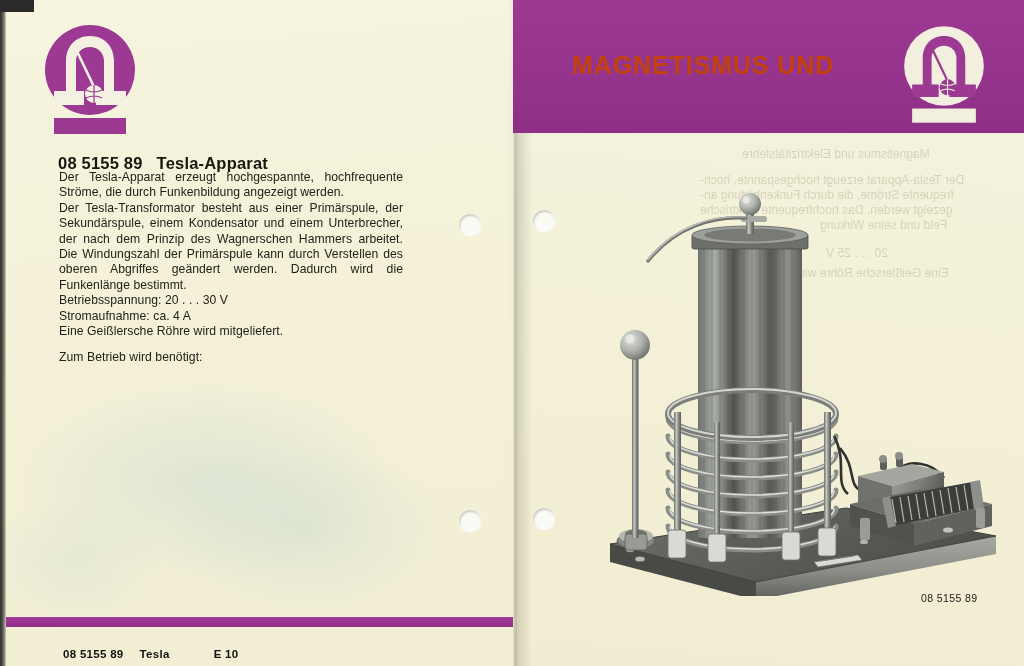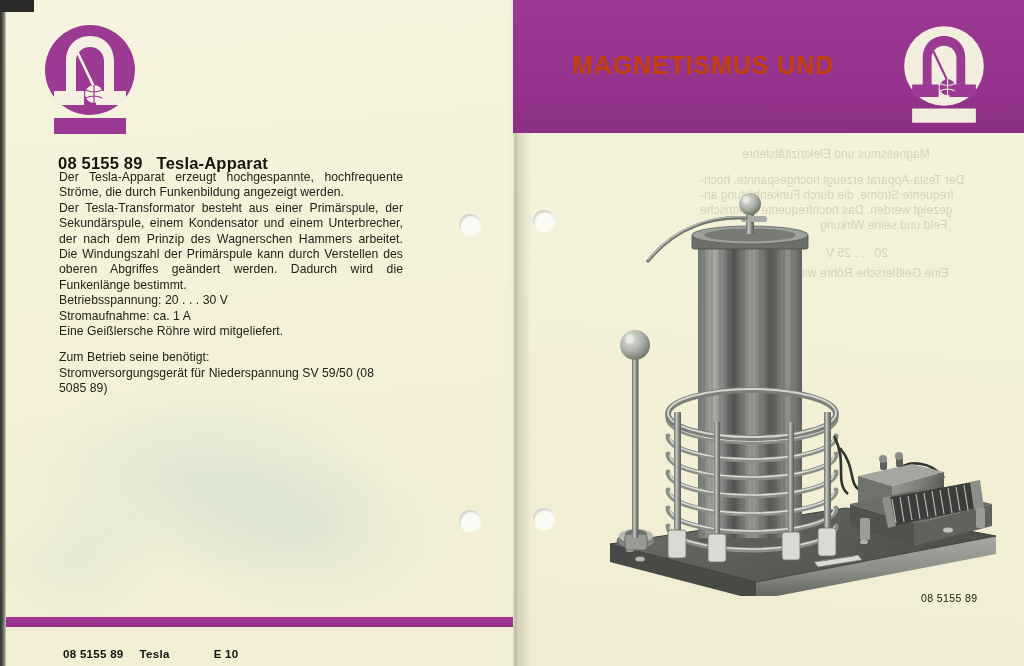--- a/index.html
+++ b/index.html
@@ -159,25 +159,24 @@
   </div>
 
   <div class="heading">
     <span>08 5155 89</span><span class="h-gap"></span><span>Tesla-Apparat</span>
   </div>
 
   <div class="body-text">
     <p class="para justify">Der Tesla-Apparat erzeugt hochgespannte, hochfrequente Ströme, die durch Funkenbildung angezeigt werden.</p>
     <p class="para justify">Der Tesla-Transformator besteht aus einer Primärspule, der Sekundärspule, einem Kondensator und einem Unterbrecher, der nach dem Prinzip des Wagnerschen Hammers arbeitet. Die Windungszahl der Primärspule kann durch Verstellen des oberen Abgriffes geändert werden. Dadurch wird die Funkenlänge bestimmt.</p>
     <p class="para">Betriebsspannung: 20 . . . 30 V</p>
-    <p class="para">Stromaufnahme: ca. 1 A</p>
+    <p class="para">Stromaufnahme: ca. 4 A</p>
     <p class="para">Eine Geißlersche Röhre wird mitgeliefert.</p>
     <div class="para-gap"></div>
-    <p class="para">Zum Betrieb seine benötigt:</p>
-    <p class="para">Stromversorgungsgerät für Niederspannung SV 59/50  (08 5085 89)</p>
+    <p class="para">Zum Betrieb wird benötigt:</p>
   </div>
 
   <div class="footer-bar"></div>
   <div class="footer-text">
     <span>08 5155 89</span><span class="ft-sp"></span><span>Tesla</span><span class="ft-sp2"></span><span>E 10</span>
   </div>
 
   <div class="hdr"></div>
   <div class="hdr-title">
     <span>MAGNETISMUS UND</span>

